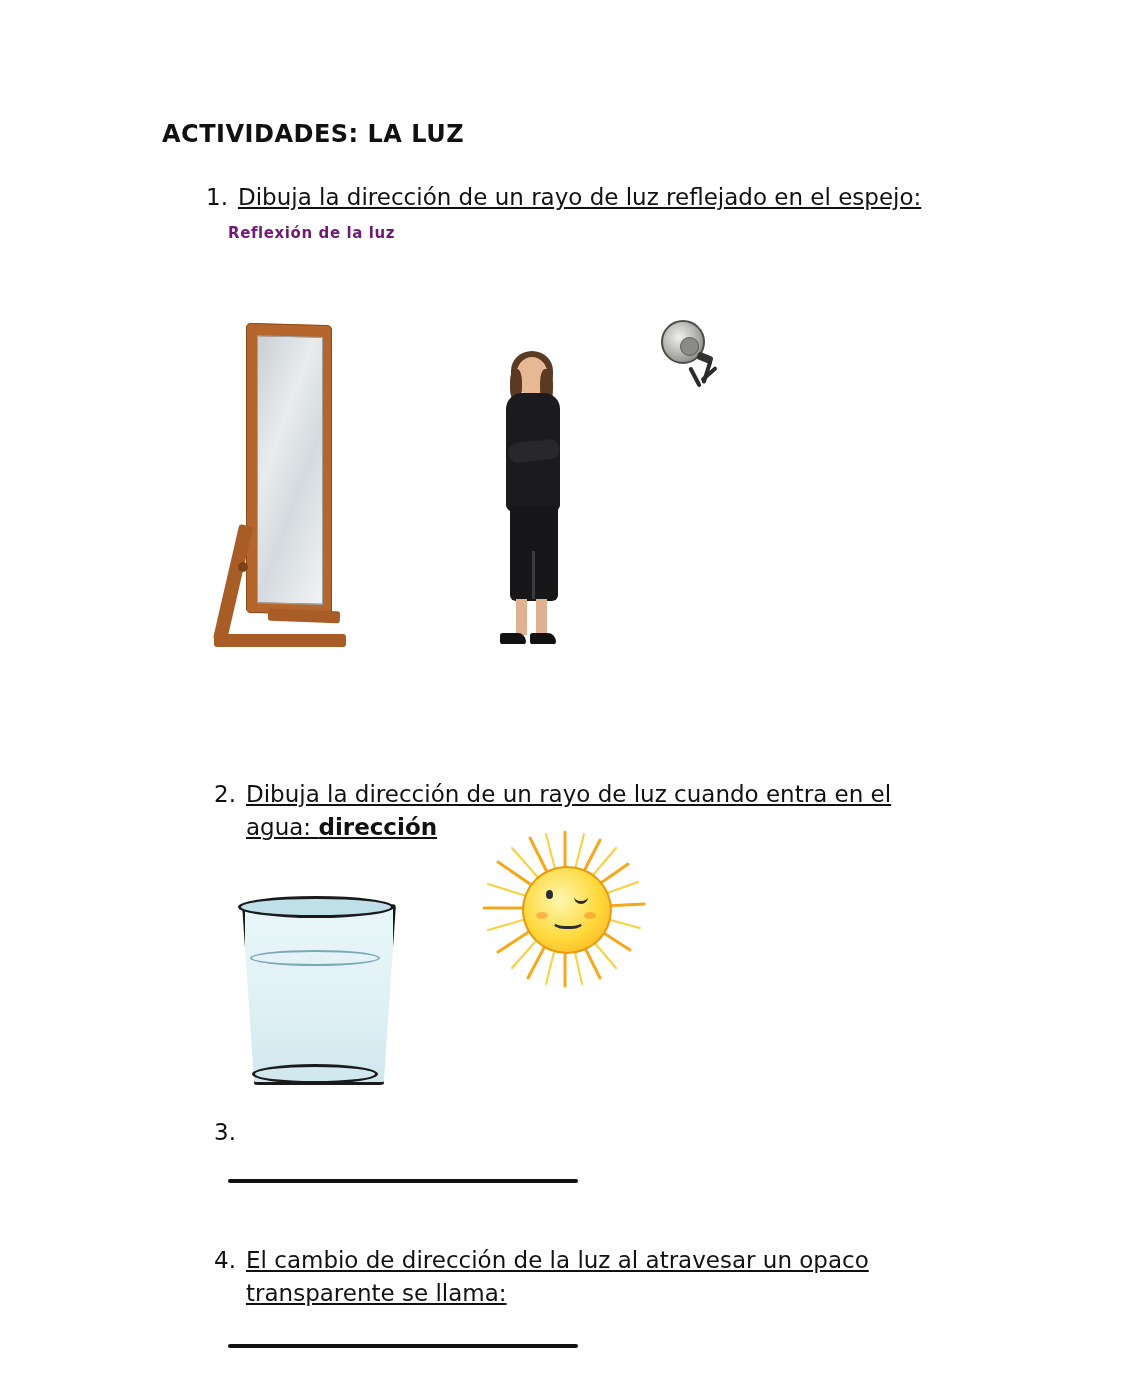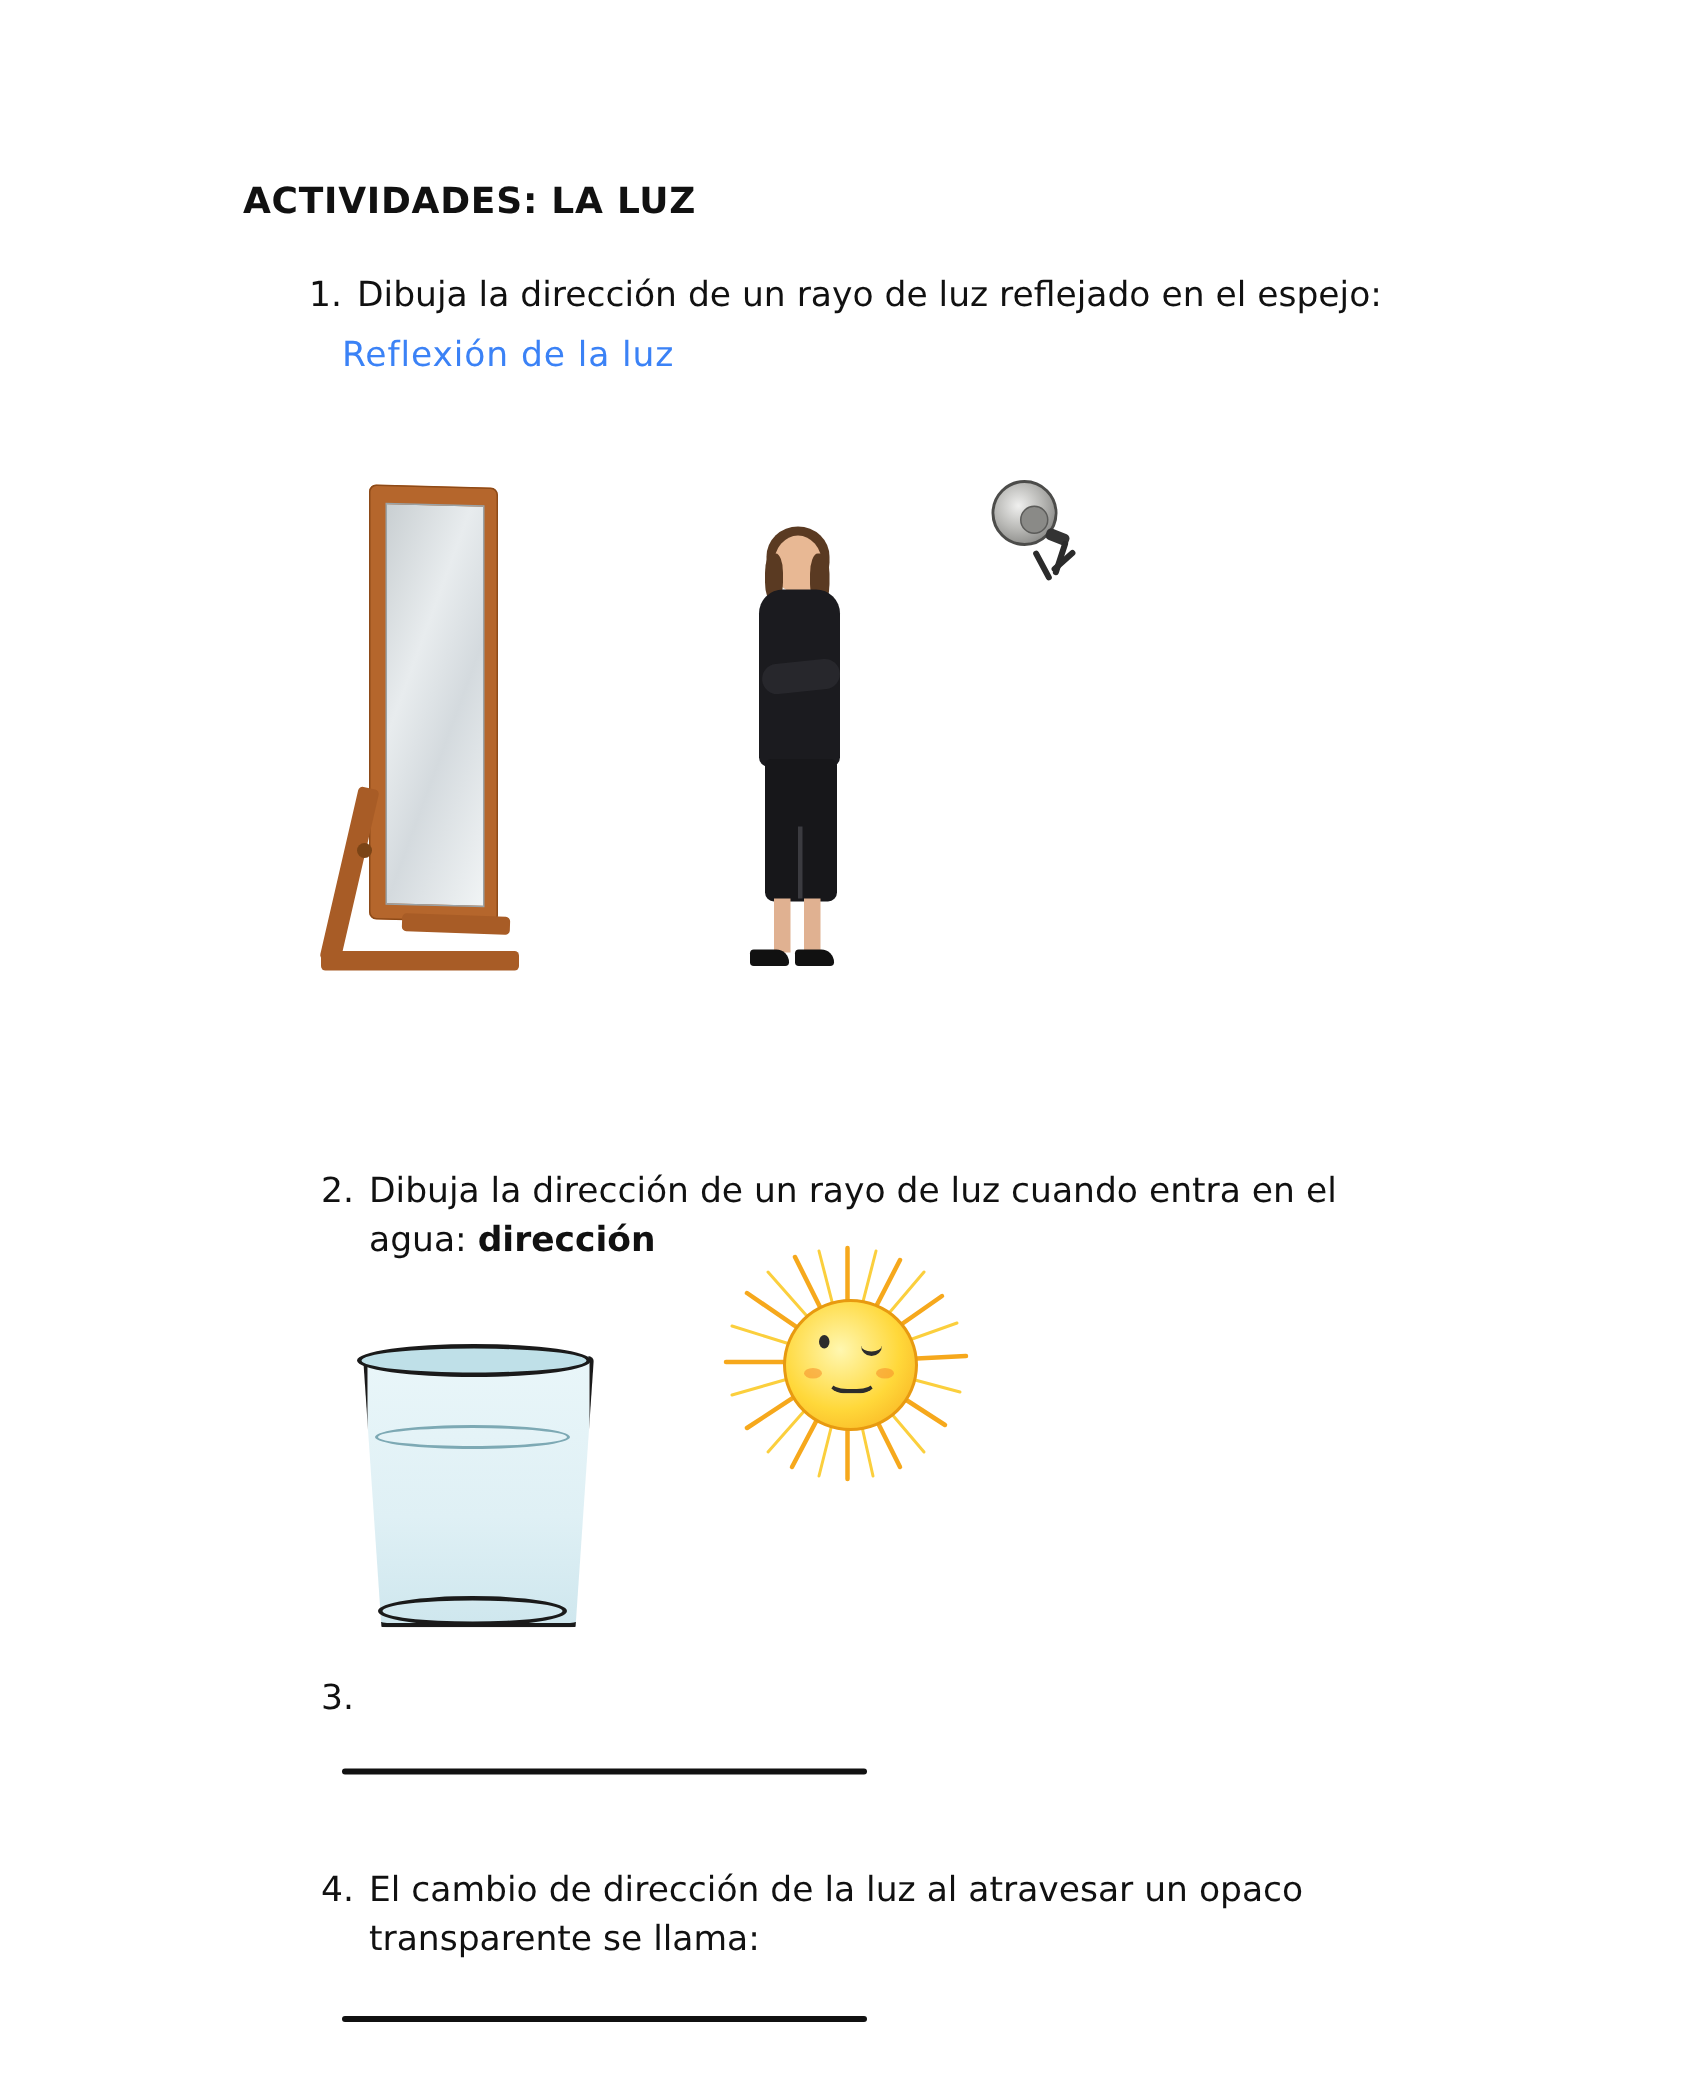--- a/index.html
+++ b/index.html
@@ -44,34 +44,35 @@
   }
   .q-num {
     width: 38px;
     flex: 0 0 38px;
     text-align: right;
     padding-right: 10px;
     font-size: 23px;
   }
   .q-text {
     max-width: 720px;
+    text-decoration: underline;
   }
   .bold-inline {
     font-weight: bold;
   }
 
   .q1 { left: 190px; top: 165px; }
   .q1-sub {
     position: absolute;
     left: 228px;
     top: 208px;
-    font-size: 23px;
-    font-weight: normal;
+    font-size: 15px;
+    font-weight: bold;
     letter-spacing: 0.6px;
-    color: #3b82f6;
+    color: #701a75;
   }
 
   .q2 { left: 198px; top: 762px; width: 760px; }
   .q3 { left: 198px; top: 1100px; width: 800px; }
   .q4 { left: 198px; top: 1228px; width: 760px; }
 
   .answer-line {
     position: absolute;
     height: 4px;
     background: #111;

